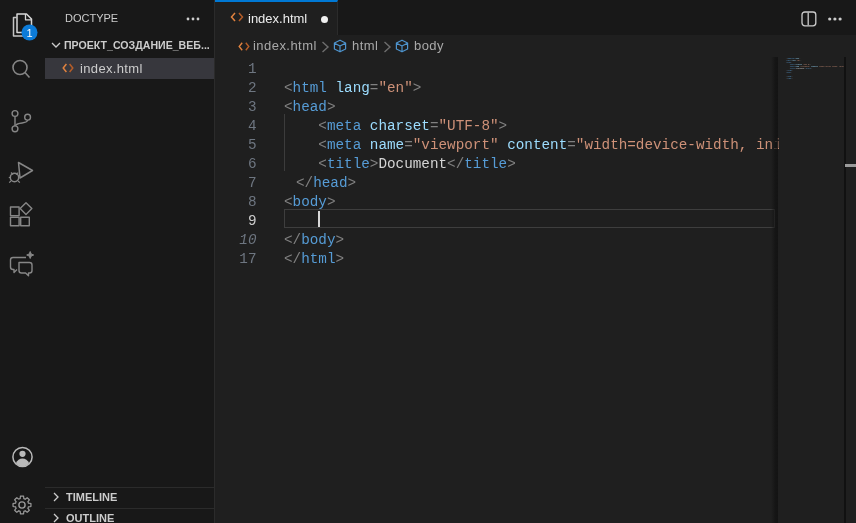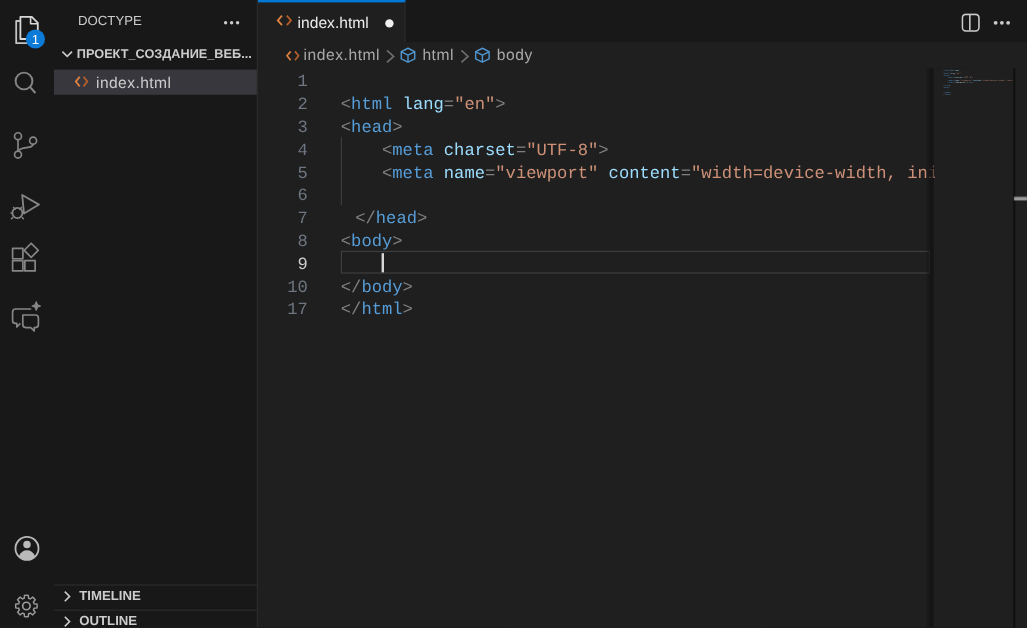--- a/index.html
+++ b/index.html
@@ -191,27 +191,28 @@
     <div class="abs" id="curline" style="left:69px;top:152px;"></div>
     <div class="num" style="top:0px;">1</div>
     <div class="num" style="top:19px;">2</div>
     <div class="num" style="top:38px;">3</div>
     <div class="num" style="top:57px;">4</div>
     <div class="num" style="top:76px;">5</div>
     <div class="num" style="top:95px;">6</div>
     <div class="num" style="top:114px;">7</div>
     <div class="num" style="top:133px;">8</div>
     <div class="num" style="top:152px;color:#cccccc;">9</div>
-    <div class="num" style="top:171px;">10</div>
+    <div class="num" style="top:171px;font-style:italic;">10</div>
     <div class="num" style="top:190px;">17</div>
     <div id="codeblock">
     <div class="code" style="top:19px;"><span class="gr">&lt;</span><span class="bl">html</span> <span class="lb">lang</span><span class="gr">=</span><span class="or">"en"</span><span class="gr">&gt;</span></div>
     <div class="code" style="top:38px;"><span class="gr">&lt;</span><span class="bl">head</span><span class="gr">&gt;</span></div>
     <div class="code" style="top:57px;">    <span class="gr">&lt;</span><span class="bl">meta</span> <span class="lb">charset</span><span class="gr">=</span><span class="or">"UTF-8"</span><span class="gr">&gt;</span></div>
     <div class="code" style="top:76px;">    <span class="gr">&lt;</span><span class="bl">meta</span> <span class="lb">name</span><span class="gr">=</span><span class="or">"viewport"</span> <span class="lb">content</span><span class="gr">=</span><span class="or">"width=device-width, initial-scale=1.0"</span></div>
+    <div class="code" style="top:95px;">    <span class="gr">&lt;</span><span class="bl">title</span><span class="gr">&gt;</span><span class="wh">Document</span><span class="gr">&lt;/</span><span class="bl">title</span><span class="gr">&gt;</span></div>
     <div class="code" style="top:114px;margin-left:12px;"><span class="gr">&lt;/</span><span class="bl">head</span><span class="gr">&gt;</span></div>
     <div class="code" style="top:133px;"><span class="gr">&lt;</span><span class="bl">body</span><span class="gr">&gt;</span></div>
     <div class="code" style="top:152px;"> </div>
     <div class="code" style="top:171px;"><span class="gr">&lt;/</span><span class="bl">body</span><span class="gr">&gt;</span></div>
     <div class="code" style="top:190px;text-align:right;"><span class="gr">&lt;/</span><span class="bl">html</span><span class="gr">&gt;</span></div>
     </div>
     <div class="abs" id="cursor" style="left:103px;top:154px;"></div>
   </div>
 
   <div class="abs" id="mapshadow"></div>

